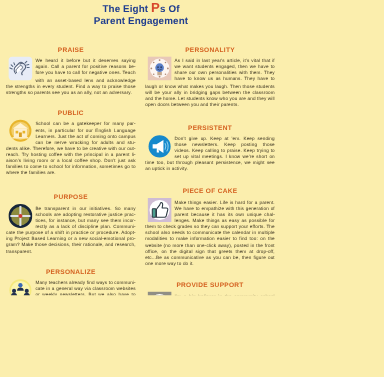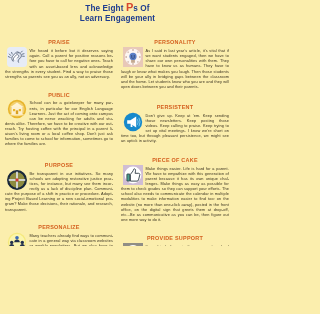--- a/index.html
+++ b/index.html
@@ -29,21 +29,21 @@
   .body{font-size:3.85px;line-height:5.1px;text-align:justify;letter-spacing:0.12px;}
   .ico{float:left;width:20px;height:20px;margin:-2.2px 2.5px -1.5px 2px;}
   .ico svg{display:block;width:20px;height:20px;}
 </style>
 </head>
 <body>
 
 <div class="page">
   <div class="title">
     <span>The Eight </span><span class="p">P</span><span>s Of</span><br>
-    <span>Learn Engagement</span>
+    <span>Parent Engagement</span>
   </div>
   <div id="sections-host">
       <div class="sec left" style="top: 39.4px;">
         <h2>PRAISE</h2>
         <div class="body"><span class="ico">
             <svg viewBox="0 0 20 20">
               <rect x="0" y="0" width="20" height="20" rx="3.5" fill="#e7ecf7"></rect>
               <g stroke="#5a6a80" stroke-width="0.9" fill="none" stroke-linecap="round">
                 <path d="M3.2 10.4 L1.3 9.6"></path>
                 <path d="M3.6 8.4 L2.3 7.0"></path>

